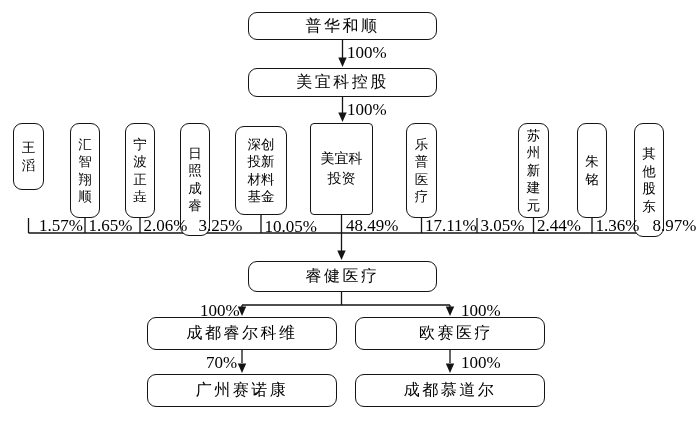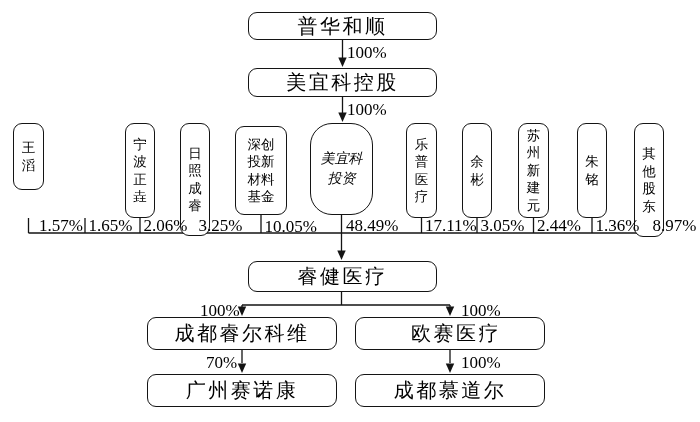--- a/index.html
+++ b/index.html
@@ -7,31 +7,31 @@
     position:relative; width:700px; height:422px; background:#ffffff;
     font-family:"Liberation Serif","DejaVu Serif",serif; color:#000;
     overflow:hidden;
   }
   svg.lines { position:absolute; left:0; top:0; width:700px; height:422px; }
 
   .hbox {
     position:absolute; box-sizing:border-box;
     border:1.4px solid #141414; border-radius:9px; background:#fff;
     display:flex; align-items:center; justify-content:center;
-    font-size:20px; letter-spacing:2.5px; white-space:nowrap;
+    font-size:16px; letter-spacing:2.5px; white-space:nowrap;
   }
   .vbox {
     position:absolute; box-sizing:border-box;
     border:1.4px solid #141414; border-radius:9px; background:#fff;
     display:flex; align-items:center; justify-content:center;
     font-size:13.5px; line-height:17.5px; text-align:center;
     word-break:break-all; line-break:anywhere; padding:1px 6px;
   }
   .vbox.wide { padding:1px 9px; }
-  .vbox.invest { border-radius:22px; padding:1px 8px; font-size:14px; line-height:20px;font-style:italic; }
+  .vbox.invest { border-radius:4px; padding:1px 8px; font-size:14px; line-height:20px; }
 
   .pct {
     position:absolute; font-size:17px; line-height:13px; white-space:nowrap;
   }
   .pct.r { text-align:right; }
 </style>
 </head>
 <body>
 
 <div class="canvas">
@@ -57,26 +57,26 @@
     <polygon points="445.8,363.5 454.2,363.5 450,373" fill="#141414"></polygon>
   </svg>
 
   <div class="hbox" style="left:248px; top:12px; width:189px; height:28px;">普华和顺</div>
   <span class="pct" style="left:347px; top:46px;">100%</span>
 
   <div class="hbox" style="left:248px; top:68px; width:189px; height:29px;">美宜科控股</div>
   <span class="pct" style="left:347px; top:103px;">100%</span>
 
   <div class="vbox" style="left:13px;  top:123px; width:31px; height:67px;">王滔</div>
+  <div class="vbox" style="left:70px;  top:123px; width:30px; height:95px;">汇智翔顺</div>
   <div class="vbox" style="left:125px; top:123px; width:30px; height:95px;">宁波正垚</div>
   <div class="vbox" style="left:180px; top:123px; width:30px; height:113px;">日照成睿</div>
   <div class="vbox wide" style="left:235px; top:126px; width:52px; height:89px;">深创投新材料基金</div>
   <div class="vbox invest" style="left:310px; top:123px; width:63px; height:92px;">美宜科投资</div>
   <div class="vbox" style="left:406px; top:123px; width:31px; height:95px;text-align:center;">乐普医疗</div>
-  <div class="vbox" style="left:462px; top:123px; width:30px; height:95px;">余彬</div>
   <div class="vbox" style="left:518px; top:123px; width:31px; height:95px;">苏州新建元</div>
   <div class="vbox" style="left:577px; top:123px; width:30px; height:95px;">朱铭</div>
   <div class="vbox" style="left:634px; top:123px; width:30px; height:114px;">其他股东</div>
 
   <span class="pct" style="left:32px;    top:219px;margin-left:7px;">1.57%</span>
   <span class="pct" style="left:88.5px;  top:219px;">1.65%</span>
   <span class="pct" style="left:143.5px; top:219px;">2.06%</span>
   <span class="pct" style="left:198.5px; top:219px;">3.25%</span>
   <span class="pct" style="left:264.5px; top:208px;margin-top:12px;">10.05%</span>
   <span class="pct" style="left:346px;   top:219px;">48.49%</span>

